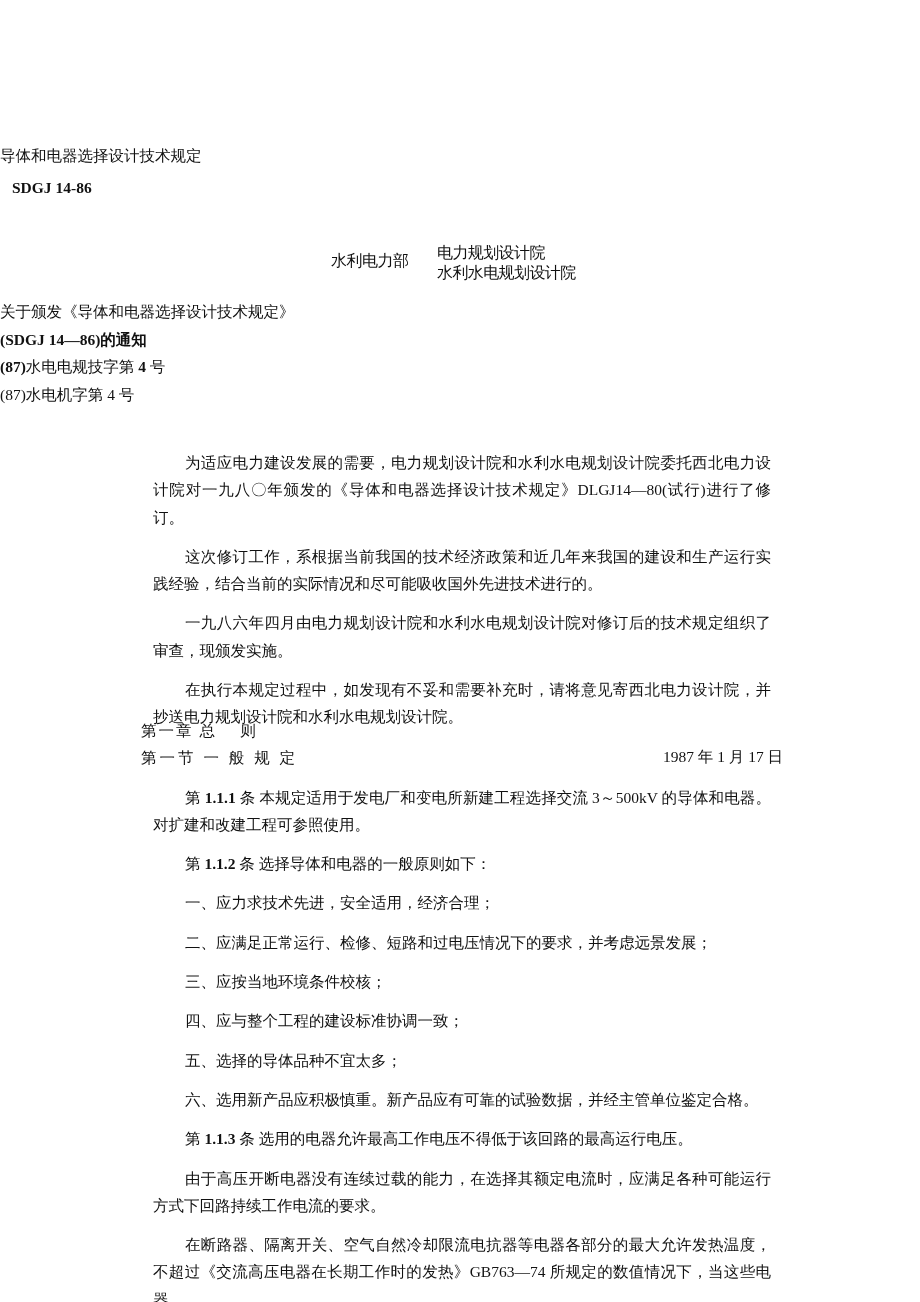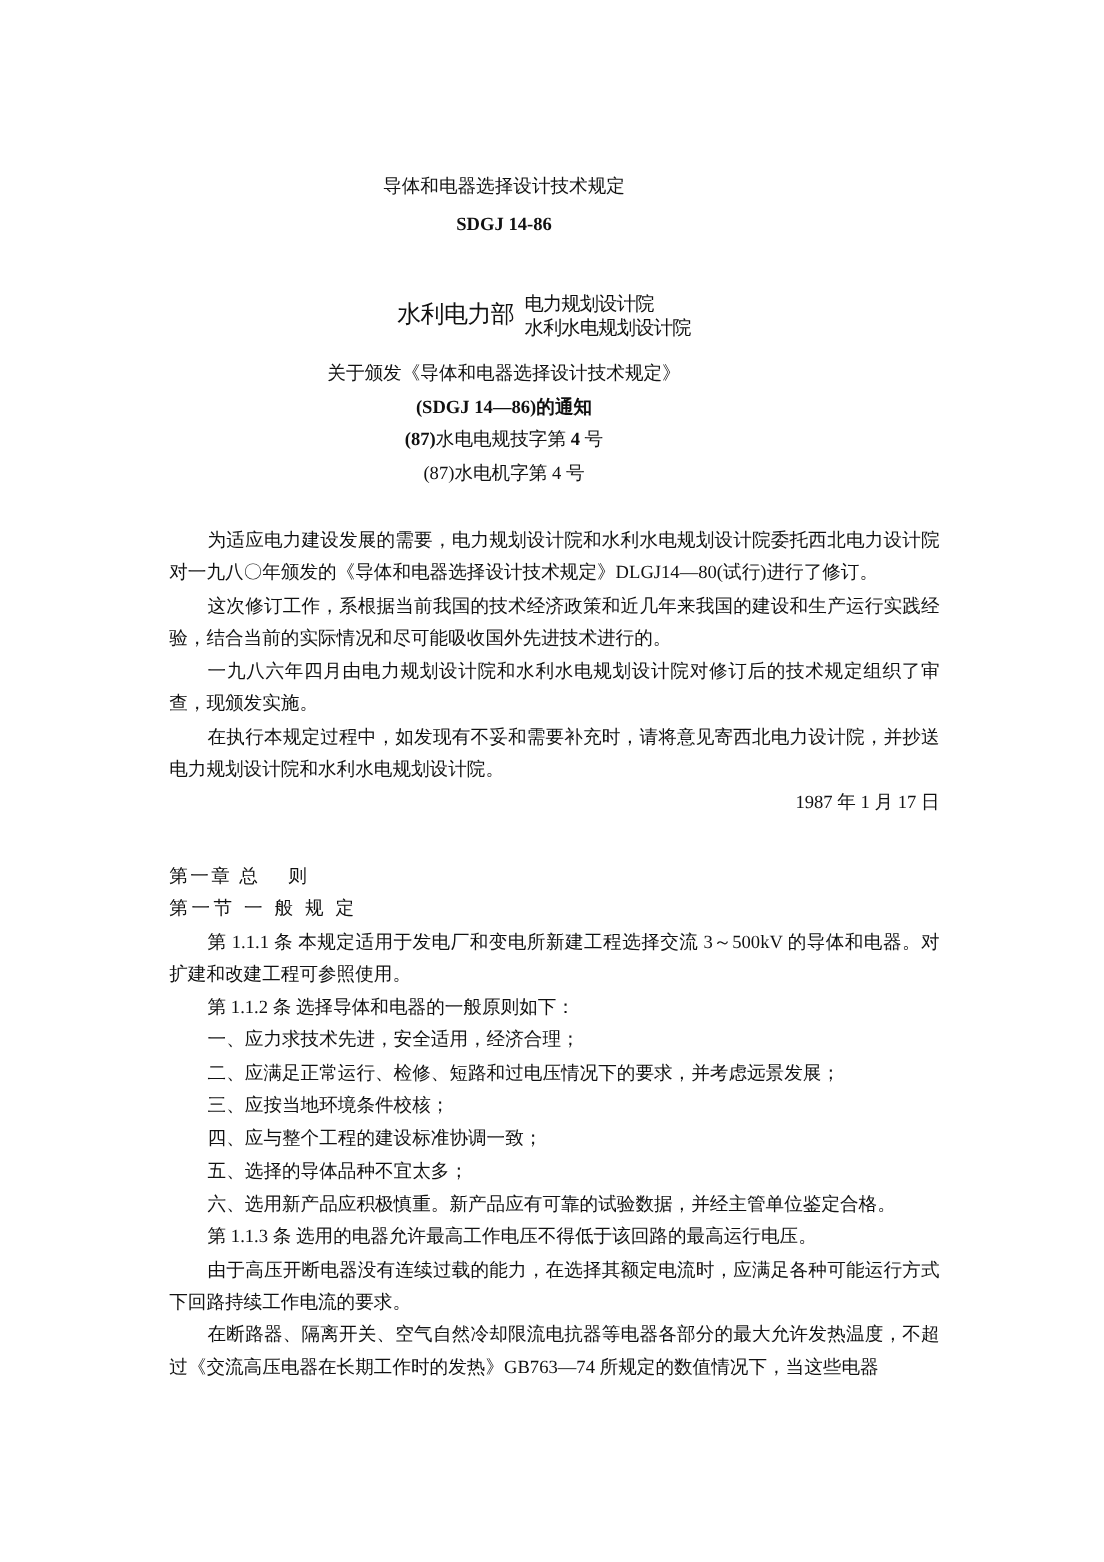--- a/index.html
+++ b/index.html
@@ -3,53 +3,53 @@
 <meta charset="utf-8">
 <style>
   html, body { margin: 0; padding: 0; background: #ffffff; }
   body {
     width: 920px; height: 1302px; position: relative; overflow: hidden;
     font-family: "Liberation Serif", "DejaVu Serif", serif;
     color: #111111;
   }
   .page { position: absolute; left: 0; top: 0; width: 920px; height: 1302px; }
   .abs { position: absolute; white-space: nowrap; }
-  .center { left: 0; width: 840px; text-align: center; }
+  .center { left: 0; width: 840px; }
   .t16 { font-size: 15.5px; line-height: 20px; }
   .bold { font-weight: bold; }
   .doc-title { top: 146px; }
-  .doc-code { top: 178px; }
+  .doc-code { top: 178px; padding-left: 12px; }
   .issuer { top: 243px; left: 331px; height: 44px; }
   .issuer-main {
     position: absolute; left: 0; top: 5px;
     font-family: "DejaVu Sans", "Liberation Sans", sans-serif;
-    font-size: 20px; line-height: 26px; letter-spacing: -0.5px;
+    font-size: 16px; line-height: 26px; letter-spacing: -0.5px;
   }
   .issuer-sub {
     position: absolute; left: 106px; top: 0;
     font-family: "DejaVu Sans", "Liberation Sans", sans-serif;
     font-size: 16px; line-height: 20px; letter-spacing: -0.6px;
   }
   .notice-1 { top: 302px; }
   .notice-2 { top: 330px; }
   .notice-3 { top: 357px; }
   .notice-4 { top: 385px; }
 
   .body-text {
     position: absolute; left: 141px; width: 642px;
     font-size: 15.5px; line-height: 27.3px;
   }
-  .para { margin: 0; text-indent: 32px; text-align: justify; text-justify: inter-character; }
+  .para { margin: 12px; text-indent: 32px; text-align: justify; text-justify: inter-character; }
   .date { text-align: right; margin: 0; }
   .block1 { top: 437px; }
   .block2 { top: 717px; }
   .heading { text-align: left; margin: 0; }
   .heading.ch { letter-spacing: 2px; }
   .heading.sec { letter-spacing: 3px; }
-  .art-num { font-weight: normal; }
+  .art-num { font-weight: bold; }
 </style>
 </head>
 <body>
 
 <div class="page">
 
   <div class="abs center t16 doc-title">导体和电器选择设计技术规定</div>
   <div class="abs center t16 bold doc-code">SDGJ  14-86</div>
 
   <div class="abs issuer">

